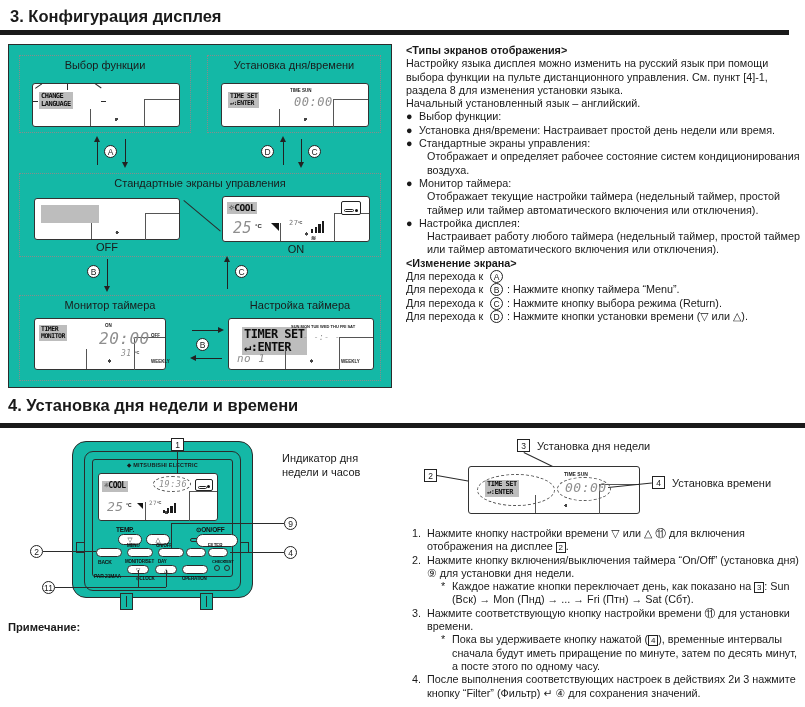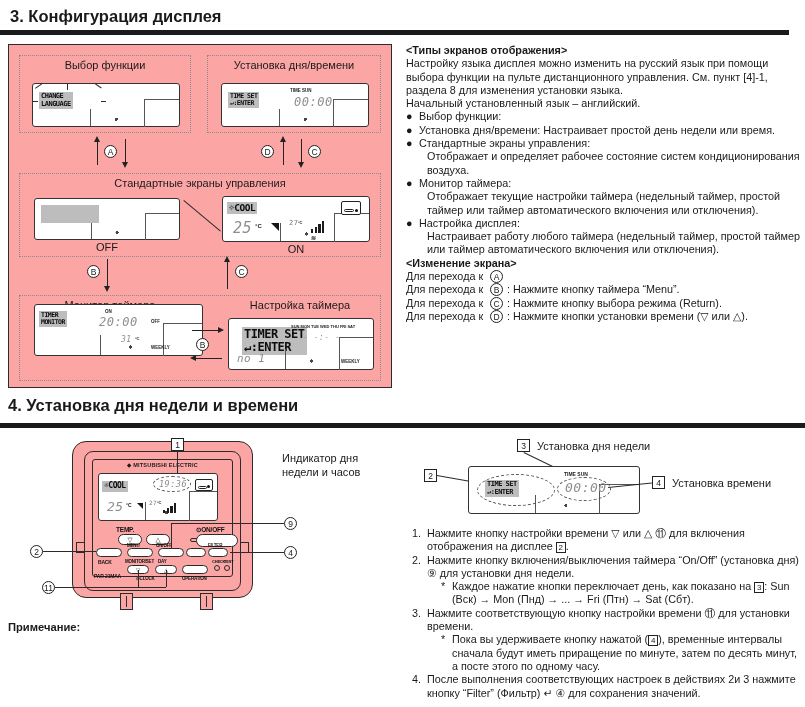--- a/index.html
+++ b/index.html
@@ -1,21 +1,21 @@
 <!DOCTYPE html>
 <html><head>
 <meta charset="utf-8">
 <style>
   *{margin:0;padding:0;box-sizing:border-box}
   html,body{width:805px;height:707px}
   body{position:relative;background:#fff;color:#1a1a1a;font-family:"Liberation Sans",sans-serif;overflow:hidden}
   .abs{position:absolute}
   .rule{position:absolute;background:#1a1a1a;height:4.5px}
   .h-title{position:absolute;font-size:16.5px;font-weight:bold;white-space:nowrap}
-  .frame{position:absolute;border:1.5px solid #2b2b2b;background:#fca5a5}
+  .frame{position:absolute;border:1.5px solid #2b2b2b;background:#14b8a6}
   .thin{border-width:1px}
   .dash{position:absolute;border:1.4px dotted #8a8a8a}
   .dlabel{position:absolute;font-size:11px;text-align:center;white-space:nowrap}
   .lcd{position:absolute;border:1.4px solid #333;border-radius:3px;background:#fff radial-gradient(circle 1.6px at 57% 84%, #444 97%, transparent 100%)}
   .lcd::before{content:"";position:absolute;right:0;top:36%;width:23%;height:64%;border-left:1px solid #555;border-top:1px solid #555}
   .lcd::after{content:"";position:absolute;left:39%;bottom:0;height:40%;width:0;border-left:1px solid #555}
   .glabel{position:absolute;background:#bdbdbd;color:#0d0d0d;font-family:"DejaVu Sans Mono",monospace;font-weight:bold;line-height:1.1;padding:1px 2px;letter-spacing:-0.5px}
   .gblank{position:absolute;background:#bdbdbd}
   .seg{position:absolute;font-family:"DejaVu Sans Mono",monospace;font-style:italic;color:#8e8e8e;letter-spacing:0.5px;white-space:nowrap}
   .micro{position:absolute;font-size:4.5px;font-weight:bold;color:#222;white-space:nowrap}
@@ -127,27 +127,27 @@
   </div>
 
   <div class="circ" style="left:78px;top:220px">B</div>
   <div class="va down" style="left:98px;top:214px;height:30px"></div>
   <div class="va up" style="left:218px;top:214px;height:30px"></div>
   <div class="circ" style="left:226px;top:220px">C</div>
 
   <div class="dash" style="left:10px;top:250px;width:362px;height:86px">
     <div class="dlabel" style="left:20px;top:3px;width:140px">Монитор таймера</div>
     <div class="dlabel" style="left:205px;top:3px;width:150px">Настройка таймера</div>
-    <div class="lcd" style="left:14px;top:8px;width:169px;height:52px">
+    <div class="lcd" style="left:14px;top:22px;width:132px;height:52px">
       <div class="glabel" style="left:4px;top:6px;font-size:6.5px">
         <div>TIMER</div>
         <div>MONITOR</div>
       </div>
       <div class="micro" style="left:70px;top:4px">ON</div>
-      <div class="seg" style="left:64px;top:10px;font-size:12px">20:00</div>
+      <div class="seg" style="left:64px;top:10px;font-size:16px">20:00</div>
       <div class="micro" style="left:116px;top:14px">OFF</div>
       <div class="seg" style="left:86px;top:30px;font-size:8px">31</div>
       <div class="micro" style="left:100px;top:31px;font-size:4px">°C</div>
       <div class="micro" style="left:116px;top:40px">WEEKLY</div>
     </div>
     <div class="ha right" style="left:172px;top:34px;width:30px"></div>
     <div class="circ" style="left:176px;top:42px">B</div>
     <div class="ha left" style="left:172px;top:62px;width:30px"></div>
     <div class="lcd" style="left:208px;top:22px;width:146px;height:52px">
       <div class="glabel" style="left:13px;top:8px;font-size:12px">

